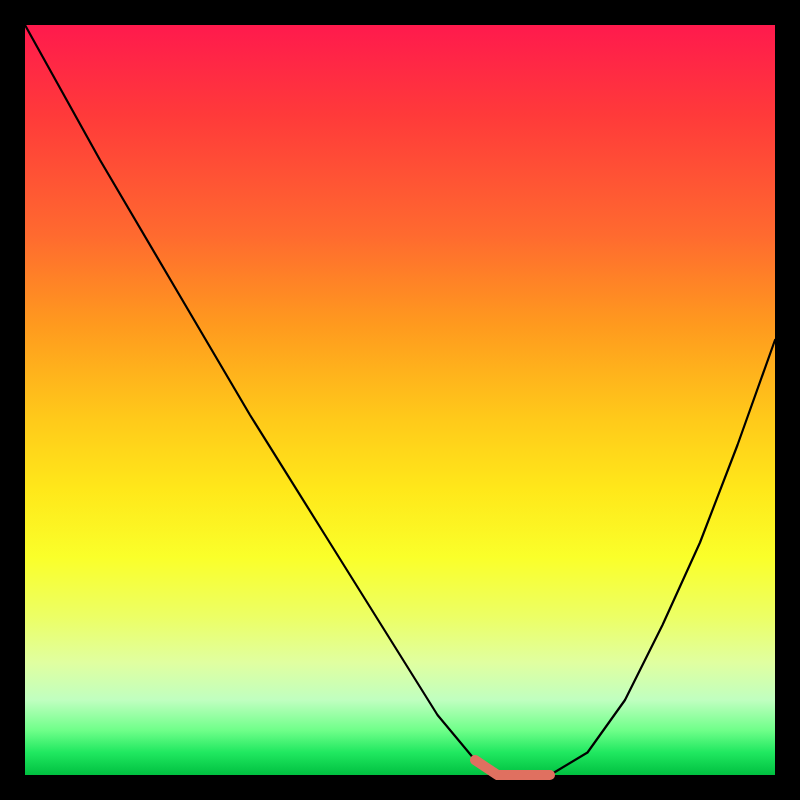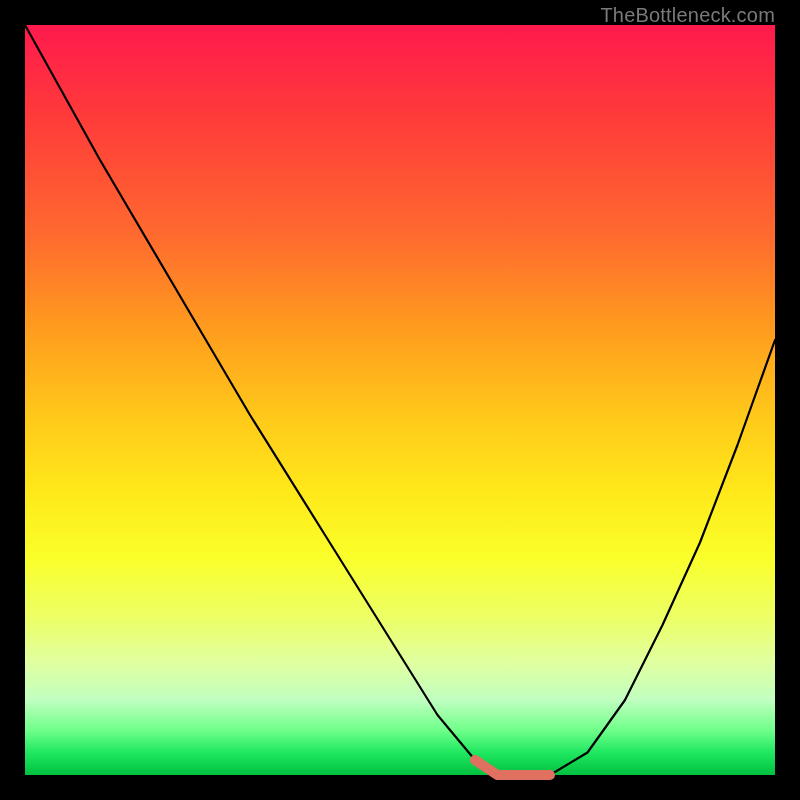--- a/index.html
+++ b/index.html
@@ -61,14 +61,13 @@
 <body>
 
 <div class="canvas-wrap">
   <div class="plot-bg"></div>
 
   <svg class="overlay" viewBox="0 0 750 750" preserveAspectRatio="none">
     <path id="curve-path" fill="none" stroke="#000000" stroke-width="2.2" stroke-linecap="round" stroke-linejoin="round" d="M0.00 0.00 L75.00 135.00 L150.00 262.50 L225.00 390.00 L300.00 510.00 L375.00 630.00 L412.50 690.00 L450.00 735.00 L472.50 750.00 L495.00 750.00 L525.00 750.00 L562.50 727.50 L600.00 675.00 L637.50 600.00 L675.00 517.50 L712.50 420.00 L750.00 315.00"></path>
     <path id="valley-path" fill="none" stroke="#e07060" stroke-width="10" stroke-linecap="round" stroke-linejoin="round" d="M450.00 735.00 L472.50 750.00 L495.00 750.00 L525.00 750.00"></path>
   </svg>
 
-  <div class="attribution">TheBottleneck.com</div>
 </div>
 
 </body></html>

